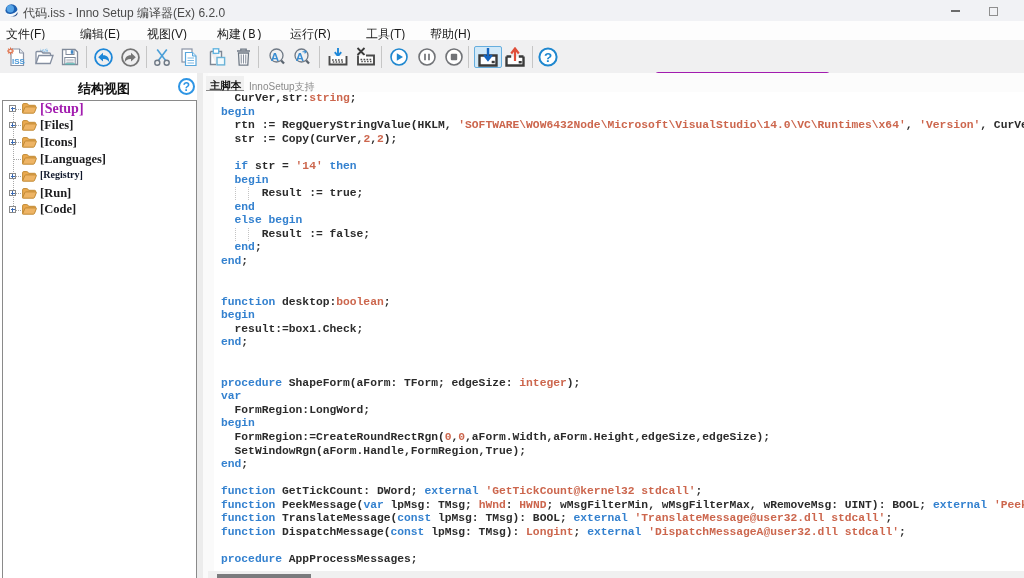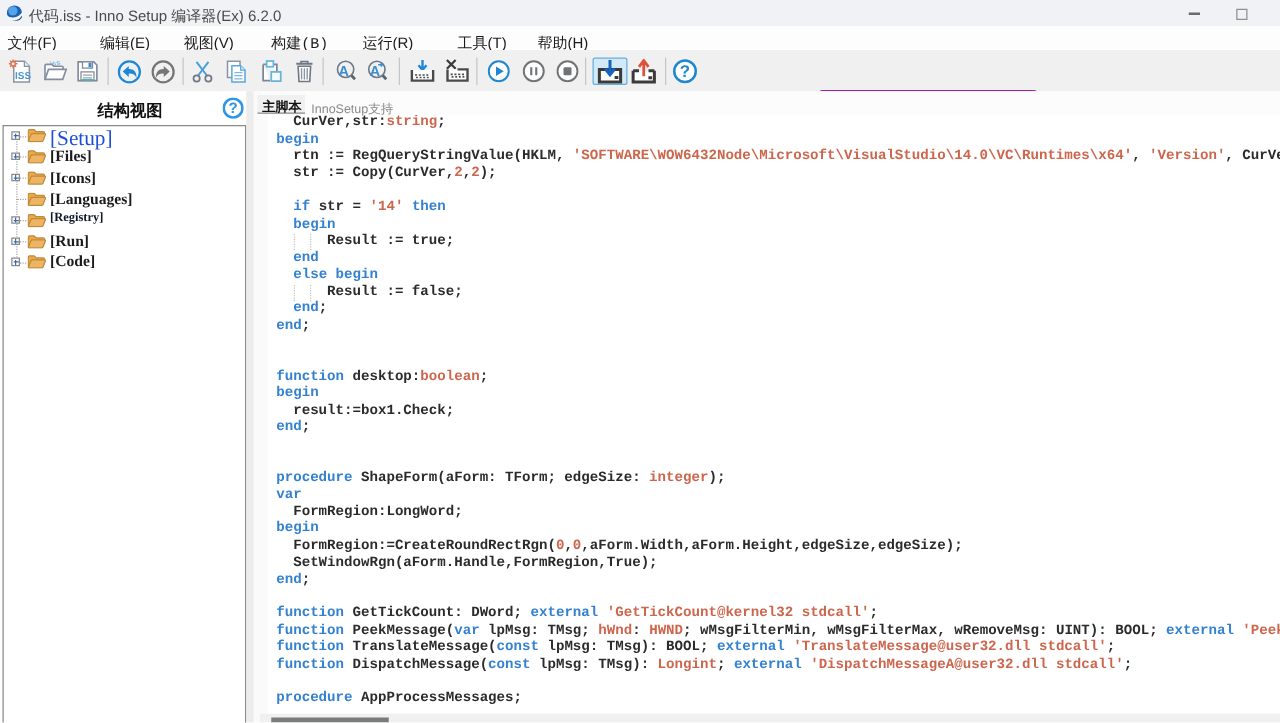--- a/index.html
+++ b/index.html
@@ -242,21 +242,21 @@
 <div class="abs" style="left:13px;top:209.9px;width:8px;border-top:1px dotted #a9a9a9;"></div>
 <div class="abs" style="left:9.3px;top:105.0px;width:6.6px;height:6.6px;background:#fff;border:1px solid #8a8a8a;"></div>
 <div class="abs" style="left:10.8px;top:108.0px;width:4px;height:1px;background:#3a6ab4;"></div>
 <div class="abs" style="left:12.3px;top:106.5px;width:1px;height:4px;background:#3a6ab4;"></div>
 <div class="abs" style="left:21.5px;top:103.0px;">
       <svg width="15" height="11" viewBox="0 0 15 11">
 <path d="M0.6 9.8 V1.8 Q0.6 0.6 1.8 0.6 L4.8 0.6 Q5.6 0.6 6 1.3 L6.6 2.3 L12.6 2.3 Q13.6 2.3 13.6 3.3 V4" fill="#eaa94f" stroke="#c18a35" stroke-width="1"></path>
 <path d="M0.6 9.9 L2.8 4.6 Q3.1 3.9 3.9 3.9 L13.7 3.9 Q14.6 3.9 14.3 4.8 L12.5 9.4 Q12.2 10.2 11.4 10.2 L1.2 10.2 Q0.5 10.2 0.6 9.9 Z" fill="#eeb465" stroke="#c18a35" stroke-width="1"></path>
 </svg>
     </div>
-<div class="abs" style="left:40px;top:101.0px;font-family:'Liberation Serif',serif;font-size:17px;font-weight:normal;color:#1d4ed8;">[Setup]</div>
+<div class="abs" style="left:40px;top:101.0px;font-family:'Liberation Serif',serif;font-size:14px;font-weight:bold;color:#a21caf;">[Setup]</div>
 <div class="abs" style="left:9.3px;top:121.9px;width:6.6px;height:6.6px;background:#fff;border:1px solid #8a8a8a;"></div>
 <div class="abs" style="left:10.8px;top:124.9px;width:4px;height:1px;background:#3a6ab4;"></div>
 <div class="abs" style="left:12.3px;top:123.4px;width:1px;height:4px;background:#3a6ab4;"></div>
 <div class="abs" style="left:21.5px;top:119.9px;">
       <svg width="15" height="11" viewBox="0 0 15 11">
 <path d="M0.6 9.8 V1.8 Q0.6 0.6 1.8 0.6 L4.8 0.6 Q5.6 0.6 6 1.3 L6.6 2.3 L12.6 2.3 Q13.6 2.3 13.6 3.3 V4" fill="#eaa94f" stroke="#c18a35" stroke-width="1"></path>
 <path d="M0.6 9.9 L2.8 4.6 Q3.1 3.9 3.9 3.9 L13.7 3.9 Q14.6 3.9 14.3 4.8 L12.5 9.4 Q12.2 10.2 11.4 10.2 L1.2 10.2 Q0.5 10.2 0.6 9.9 Z" fill="#eeb465" stroke="#c18a35" stroke-width="1"></path>
 </svg>
     </div>
 <div class="abs" style="left:40px;top:117.9px;font-family:'Liberation Serif',serif;font-size:12.5px;font-weight:bold;color:#1b1b1d;">[Files]</div>

